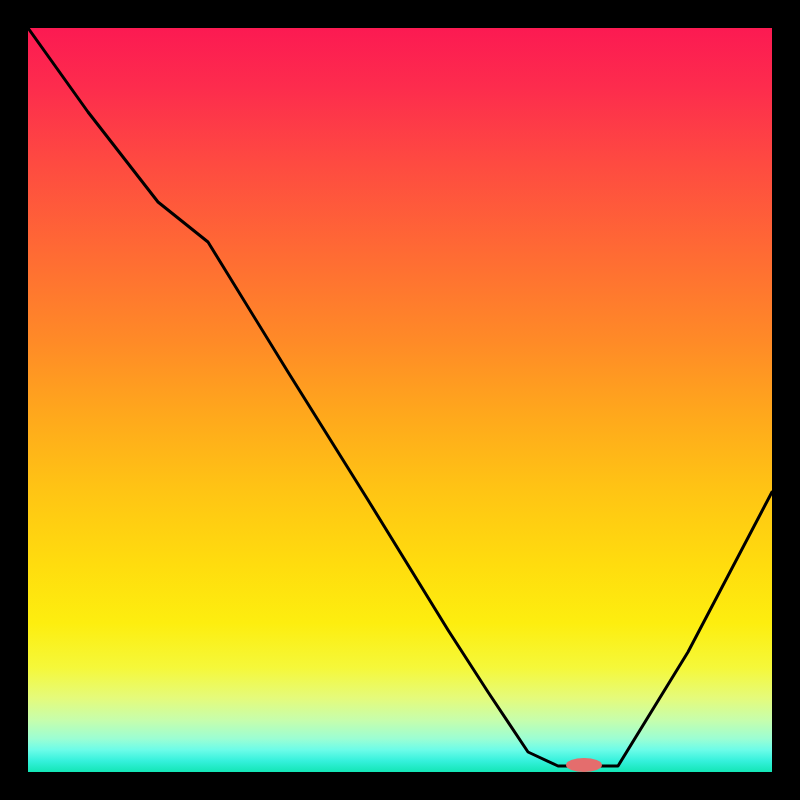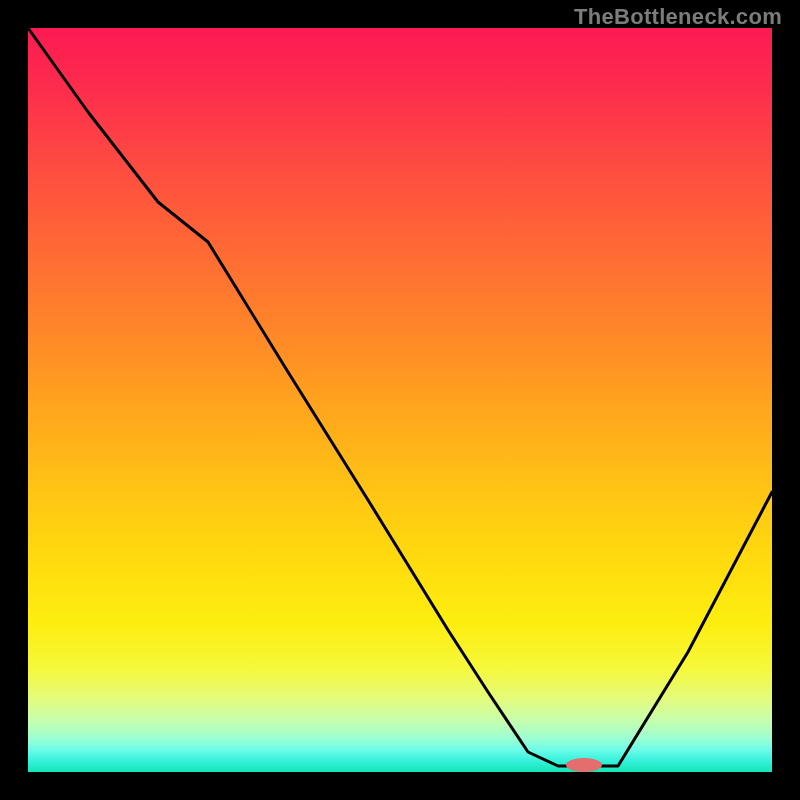--- a/index.html
+++ b/index.html
@@ -77,21 +77,20 @@
   }
   .marker {
     fill: #e46d6d;
     stroke: none;
   }
 </style>
 </head>
 <body>
 
 <div class="frame">
-  <div class="watermark">TheBottleneck.com</div>
 
   <div class="plot-area">
     <div class="gradient"></div>
 
     <svg class="curve-svg" viewBox="0 0 744 744" preserveAspectRatio="none">
       <path class="curve" d="M0 0 L60 84 L130 174 L180 214 L260 344 L340 472 L420 602 L460 664 L500 724 L530 738 L590 738 L660 624 L744 464"></path>
       <ellipse class="marker" cx="556" cy="737" rx="18" ry="7" fill="#e46d6d"></ellipse>
     </svg>
   </div>
 </div>

